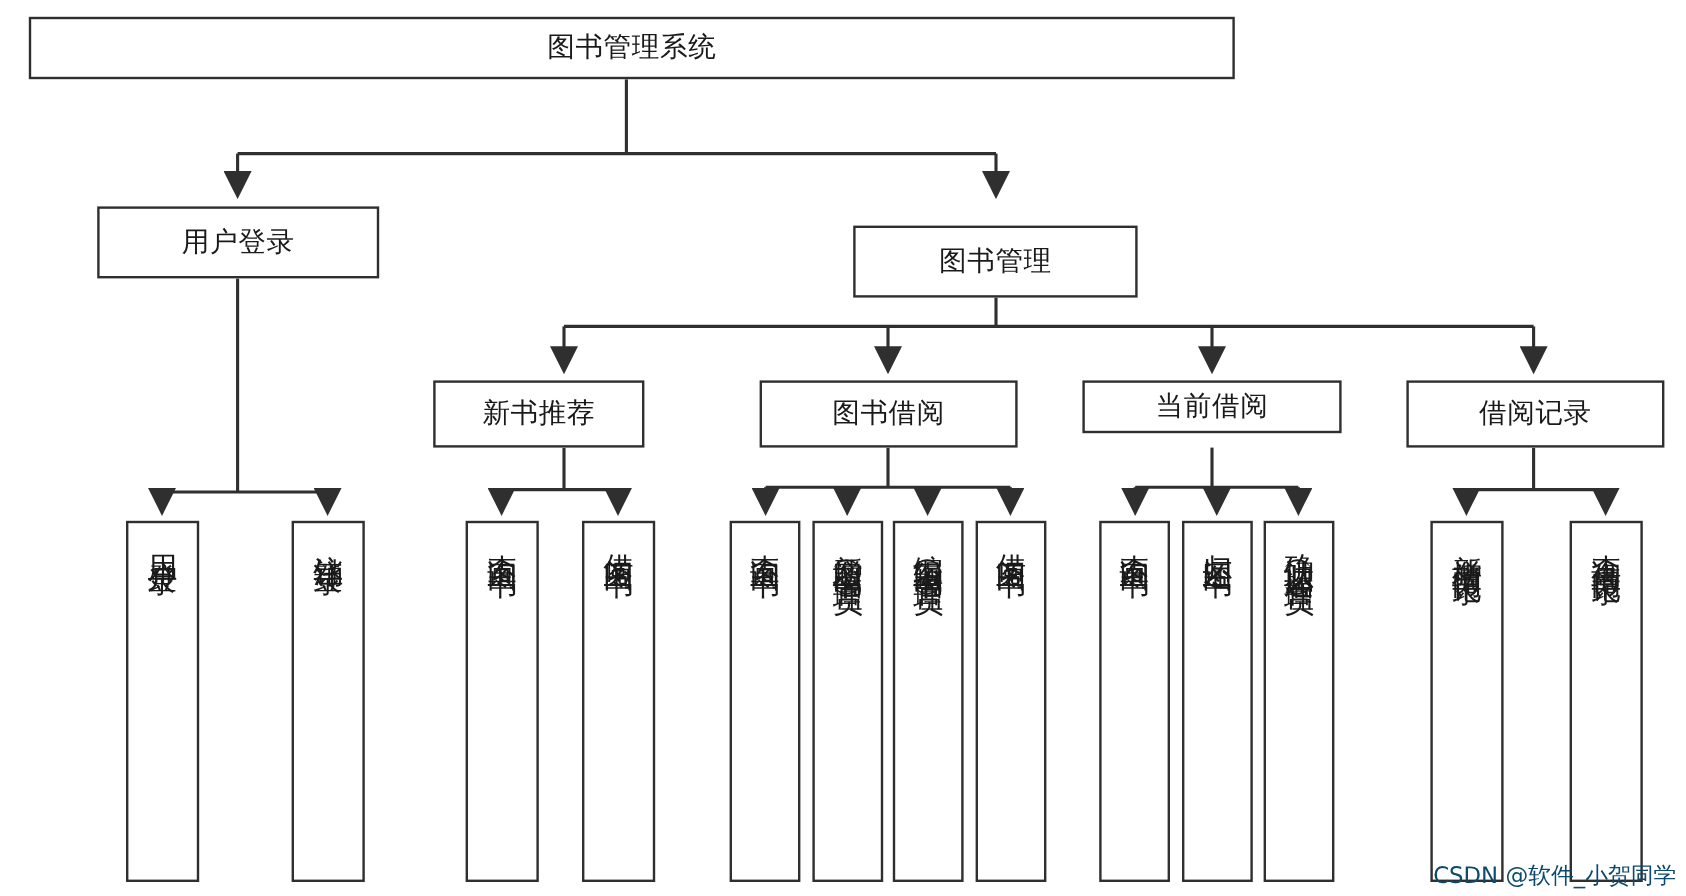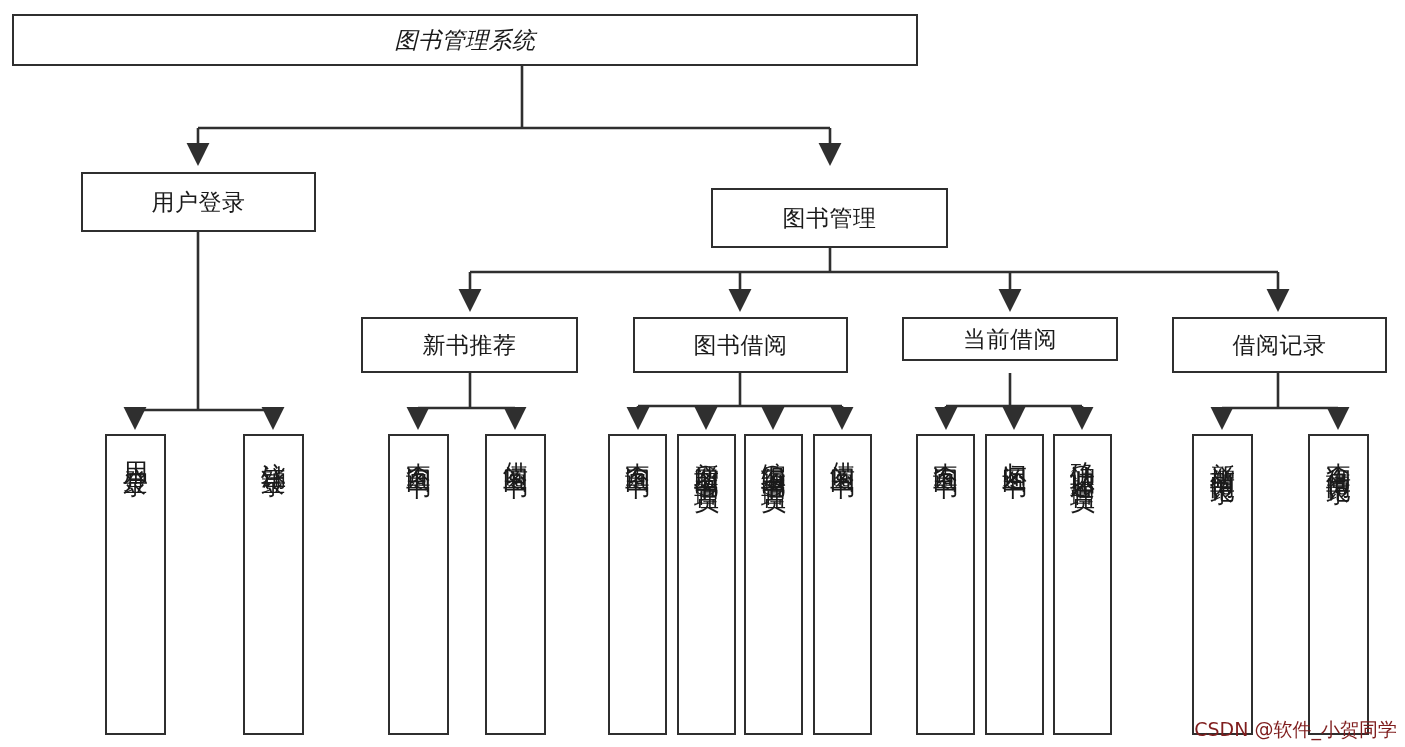--- a/index.html
+++ b/index.html
@@ -57,21 +57,21 @@
     font-size: 25px;
     line-height: 1.0;
     letter-spacing: 4px;
     white-space: nowrap;
   }
   .watermark {
     position: absolute;
     right: 8px;
     bottom: 4px;
     font-size: 19px;
-    color: #7f1d1d;
+    color: #0c4a6e;
     white-space: nowrap;
     user-select: none;
   }
 </style>
 </head>
 <body>
 
 <div id="canvas">
 
   <svg class="edges" viewBox="0 0 1405 747">
@@ -117,33 +117,33 @@
       <path d="M 1014 406 L 1014 426" marker-end="url(#arrow)"></path>
       <path d="M 1082 406 L 1082 426" marker-end="url(#arrow)"></path>
 
       <path d="M 1278 373 L 1278 408"></path>
       <path d="M 1222 408 L 1338 408"></path>
       <path d="M 1222 408 L 1222 426" marker-end="url(#arrow)"></path>
       <path d="M 1338 408 L 1338 426" marker-end="url(#arrow)"></path>
     </g>
   </svg>
 
-  <div class="node h" style="left:12px; top:14px; width:906px; height:52px;font-style:italic;">
+  <div class="node h" style="left:24px; top:14px; width:1005px; height:52px;">
     <span class="label">图书管理系统</span>
   </div>
 
   <div class="node h" style="left:81px; top:172px; width:235px; height:60px;">
     <span class="label">用户登录</span>
   </div>
 
   <div class="node h" style="left:711px; top:172px; width:237px; height:60px;margin-top:16px;">
     <span class="label">图书管理</span>
   </div>
 
-  <div class="node h" style="left:361px; top:317px; width:217px; height:56px;">
+  <div class="node h" style="left:361px; top:317px; width:176px; height:56px;">
     <span class="label">新书推荐</span>
   </div>
 
   <div class="node h" style="left:633px; top:317px; width:215px; height:56px;">
     <span class="label">图书借阅</span>
   </div>
 
   <div class="node h" style="left:902px; top:317px; width:216px; height:44px;">
     <span class="label">当前借阅</span>
   </div>

